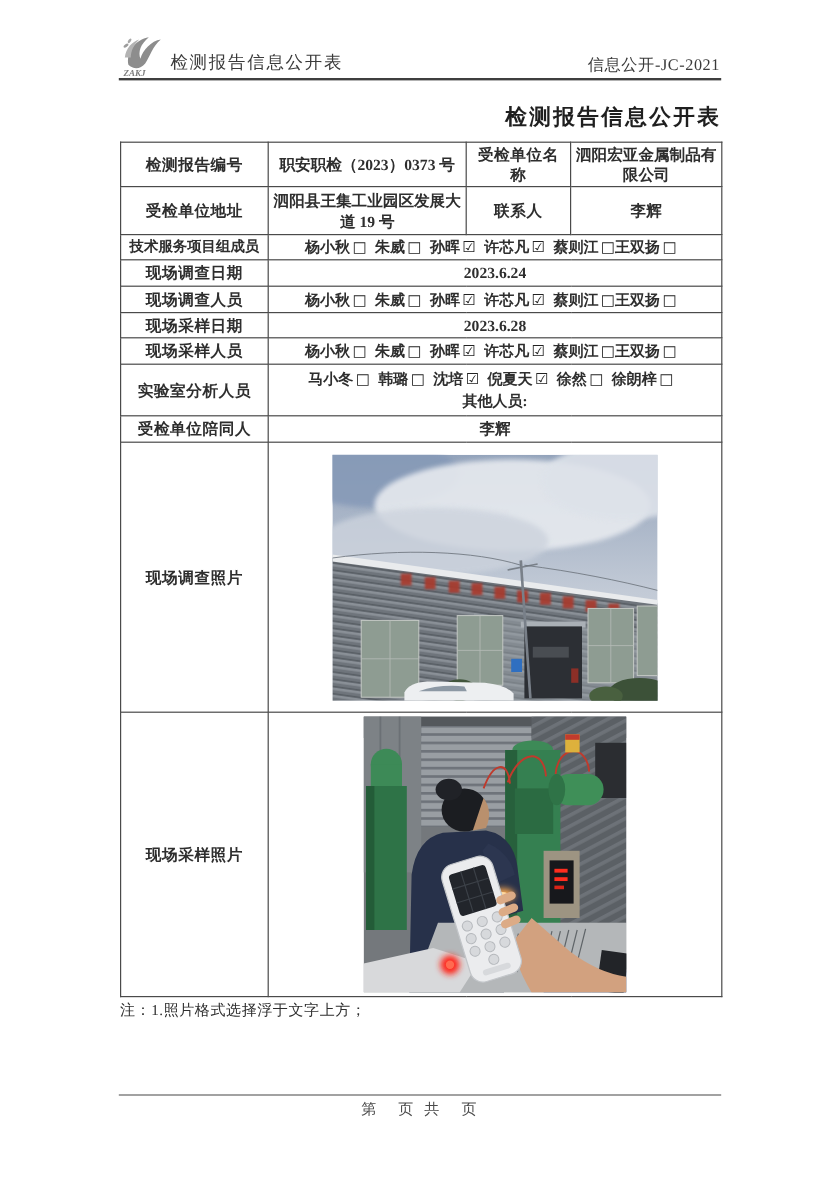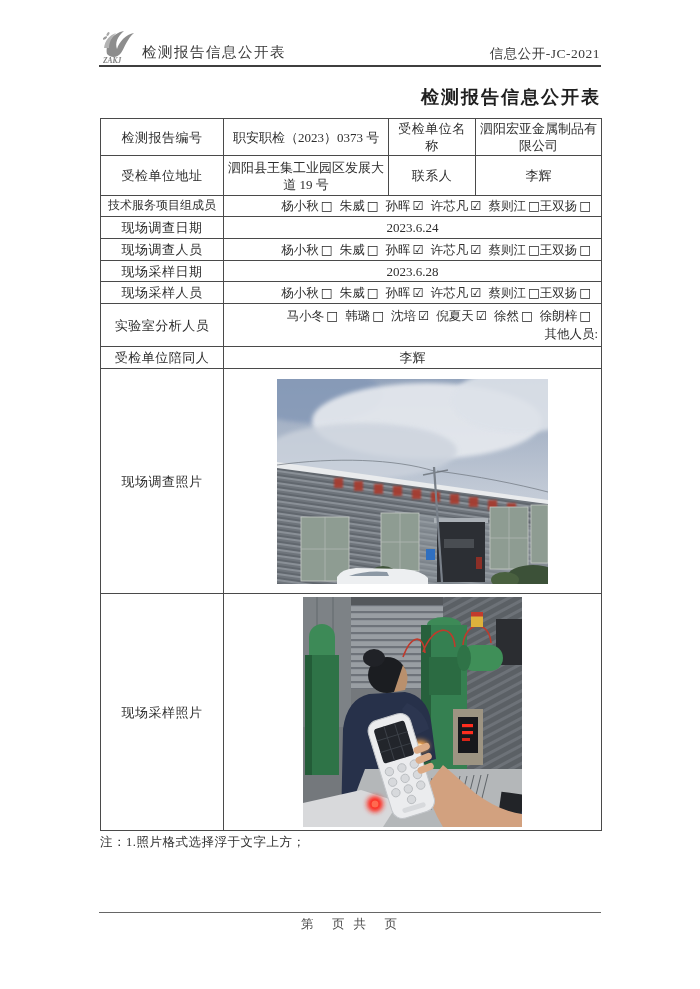--- a/index.html
+++ b/index.html
@@ -14,26 +14,26 @@
   .logo{position:absolute;left:98px;top:26px;width:42px;height:40px;}
   .company{position:absolute;left:142px;top:43px;font-size:14.5px;letter-spacing:1.5px;color:#3a3a3a;}
   .doc-code{position:absolute;right:100px;top:45px;font-size:13.5px;letter-spacing:.5px;color:#3a3a3a;}
   .hdr-rule{position:absolute;left:99px;right:99px;top:65px;border-top:2px solid #3f3f3f;}
 
   .title{position:absolute;left:100px;top:85px;width:501px;text-align:right;
          font-size:18px;font-weight:bold;letter-spacing:2px;color:#1f1f1f;}
 
   
   table.form{position:absolute;left:100px;top:118px;width:501px;border-collapse:collapse;
-             table-layout:fixed;font-size:13px;color:#2e2e2e;}
+             table-layout:fixed;font-size:13px;color:#2e2e2e;font-weight:bold;}
   table.form td{border:1px solid #4a4a4a;padding:1px 3px;vertical-align:middle;
                 overflow:hidden;line-height:1.32;}
   td.lbl{text-align:center;letter-spacing:.5px;}
   td.val-c{text-align:center;}
-  td.cb-cell{text-align:right;padding-left:8px;font-size:12.5px;white-space:nowrap;}
+  td.cb-cell{text-align:center;padding-left:8px;font-size:12.5px;white-space:nowrap;}
   .cb-item{display:inline-block;margin-right:7px;}
   .cb-row .cb-item:nth-last-child(2){margin-right:0;}
   .cb-box{font-family:"DejaVu Sans",sans-serif;font-size:12.5px;margin-left:2px;color:#222;}
   .other-line{font-size:12.5px;margin-top:1px;}
   tr.r1{height:35px;} tr.r2{height:40px;} tr.r3{height:21px;} tr.r4{height:22px;}
   tr.r5{height:22px;padding-left:47px;} tr.r6{height:21px;} tr.r7{height:22px;} tr.r8{height:43px;}
   tr.r9{height:22px;} tr.r10{height:225px;margin-left:17px;} tr.r11{height:237px;}
   td.photo-cell{text-align:center;vertical-align:middle;padding:2px 0;}
   td.photo-cell svg{display:inline-block;vertical-align:middle;}
 

